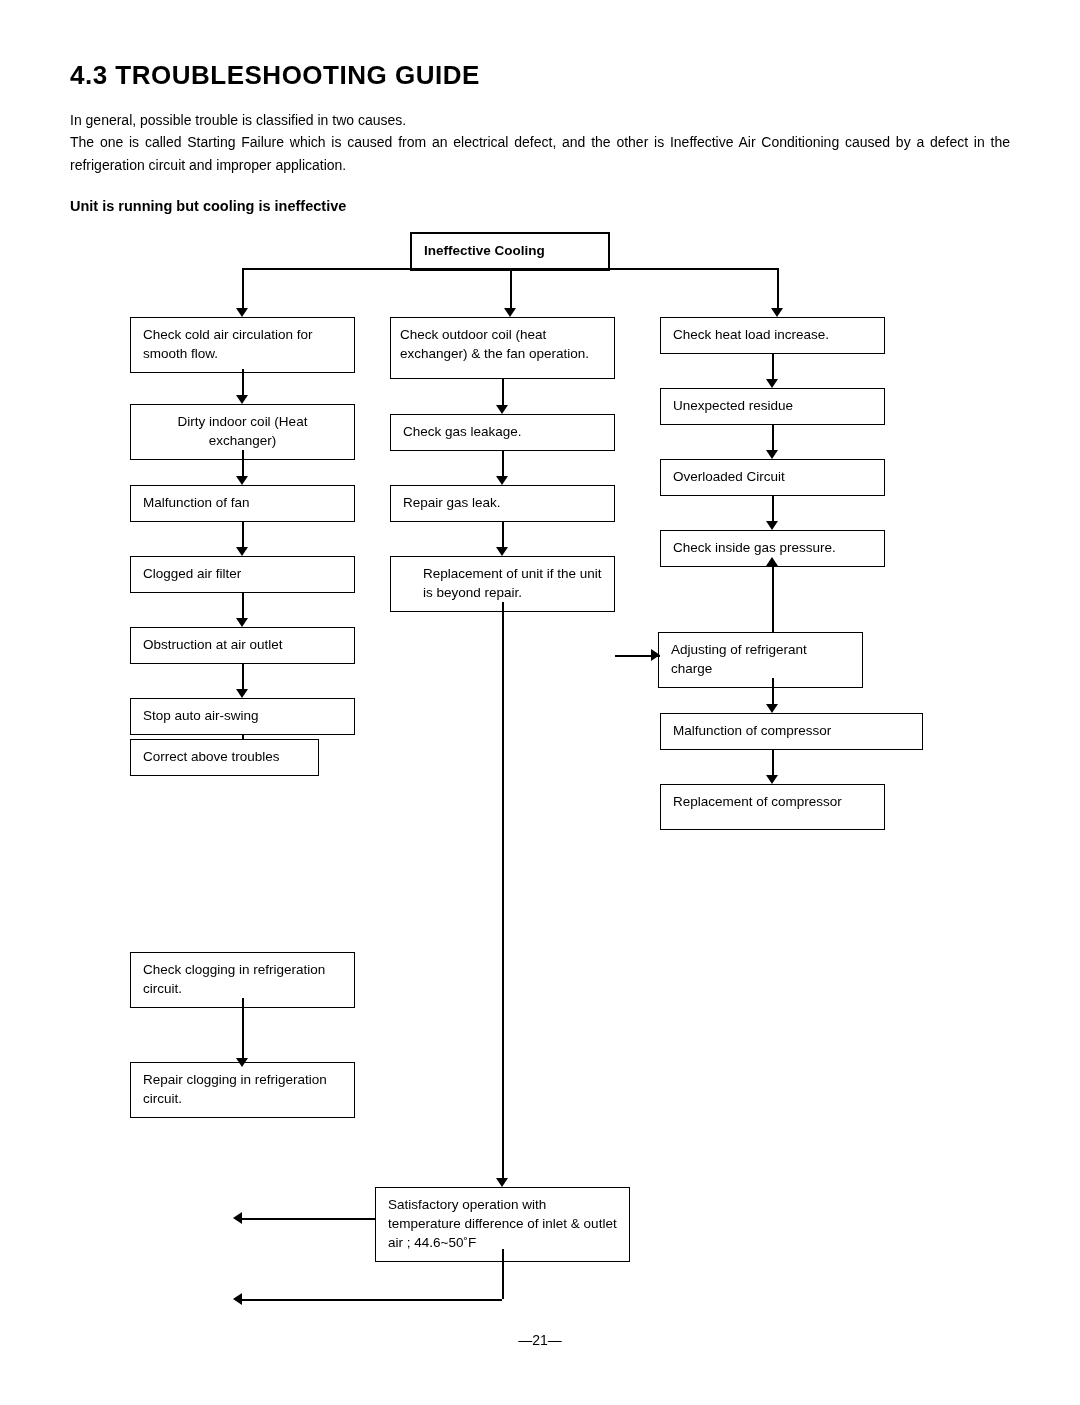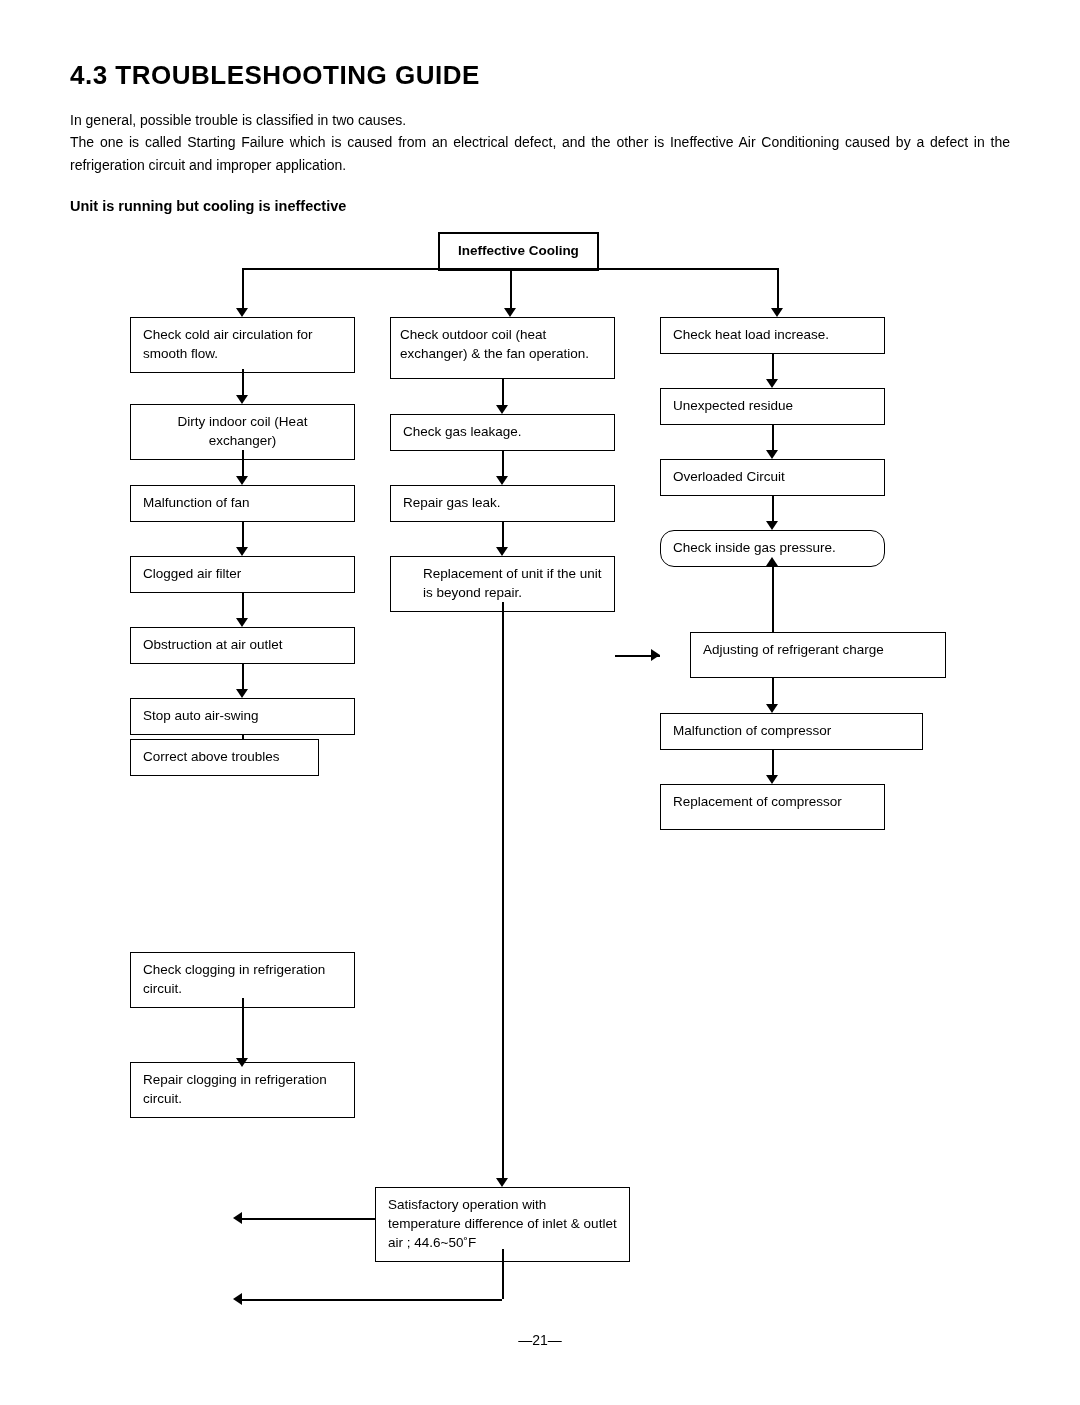--- a/index.html
+++ b/index.html
@@ -104,21 +104,21 @@
 
 <div class="intro">
   <span>In general, possible trouble is classified in two causes.</span><br>
   <span>The one is called Starting Failure which is caused from an electrical defect, and the other is Ineffective Air Conditioning caused by a defect in the refrigeration circuit and improper application.</span>
 </div>
 
 <div class="subtitle">Unit is running but cooling is ineffective</div>
 
 <div class="flowchart-wrapper">
 
-  <div class="box bold-border" style="left:340px; top:0px; width:161px; min-height:36px; font-weight:bold; text-align:center;margin-left:28px;">
+  <div class="box bold-border" style="left:340px; top:0px; width:200px; min-height:36px; font-weight:bold; text-align:left;">
     <span>Ineffective Cooling</span>
   </div>
 
   <div class="arrow vertical" style="left:172px; top:36px; height:44px;"></div>
   <div class="arrowhead-down" style="left:166px; top:76px;"></div>
 
   <div class="arrow horizontal" style="left:172px; top:36px; width:268px;"></div>
 
   <div class="arrow vertical" style="left:440px; top:36px; height:44px;"></div>
   <div class="arrowhead-down" style="left:434px; top:76px;"></div>
@@ -236,28 +236,28 @@
   </div>
   <div class="arrow vertical" style="left:702px; top:192px; height:30px;"></div>
   <div class="arrowhead-down" style="left:696px; top:218px;"></div>
 
   <div class="box" style="left:590px; top:227px; width:225px; min-height:36px;">
     <span>Overloaded Circuit</span>
   </div>
   <div class="arrow vertical" style="left:702px; top:263px; height:30px;"></div>
   <div class="arrowhead-down" style="left:696px; top:289px;"></div>
 
-  <div class="box" style="left:590px; top:298px; width:225px; min-height:36px;border-radius:14px;">
+  <div class="box" style="left:590px; top:298px; width:225px; min-height:36px;">
     <span>Check inside gas pressure.</span>
   </div>
 
   <div class="arrow vertical" style="left:702px; top:334px; height:66px;"></div>
   <div class="arrowhead-up" style="left:696px; top:325px;"></div>
 
-  <div class="box" style="left:620px; top:400px; width:256px; min-height:46px;">
+  <div class="box" style="left:588px; top:400px; width:205px; min-height:46px;">
     <span>Adjusting of refrigerant
 charge</span>
   </div>
 
   <div class="arrow horizontal" style="left:545px; top:423px; width:45px;"></div>
   <div class="arrowhead-right" style="left:581px; top:417px;"></div>
 
   <div class="arrow vertical" style="left:702px; top:446px; height:30px;"></div>
   <div class="arrowhead-down" style="left:696px; top:472px;"></div>
 

